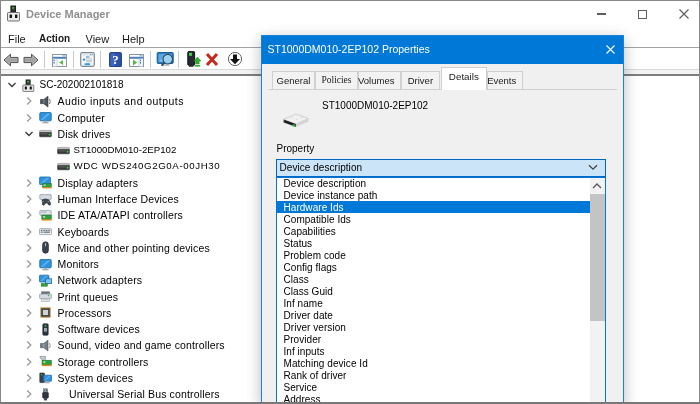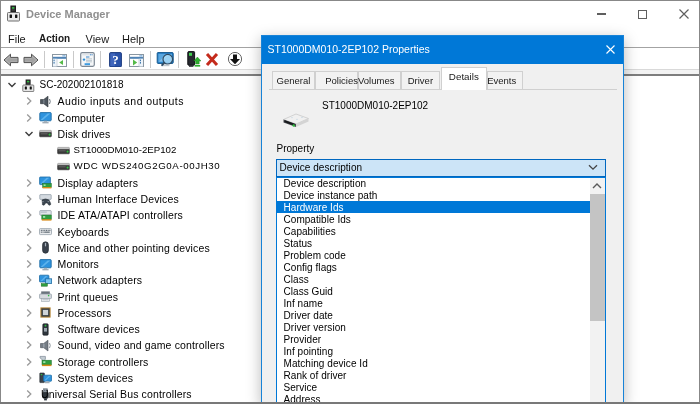--- a/index.html
+++ b/index.html
@@ -306,34 +306,34 @@
 <svg class="abs" style="left:24.0px;top:389.3px" width="10" height="10" viewBox="0 0 10 10">
 <path d="M3.2 1.5 L6.8 5 L3.2 8.5" stroke="#9a9a9a" stroke-width="1.3" fill="none"></path>
     </svg>
 <svg class="abs" style="left:39.0px;top:387.8px" width="13" height="13" viewBox="0 0 13 13">
       <rect x="4.4" y="0.8" width="4.2" height="3.4" fill="#a8b2bb" stroke="#5f6a74" stroke-width="0.6"></rect>
 <rect x="5.3" y="1.6" width="1" height="1.2" fill="#3a4149"></rect>
       <rect x="6.9" y="1.6" width="1" height="1.2" fill="#3a4149"></rect>
 <rect x="3.6" y="4.2" width="5.8" height="6" rx="1" fill="#2f363d" stroke="#14181c" stroke-width="0.5"></rect>
 <rect x="5.1" y="10.2" width="2.8" height="2.2" fill="#2f363d"></rect>
     </svg>
-<div class="t" style="left:41px;top:388.3px;font-size:10.5px;letter-spacing:0.15px;color:#000;">Universal Serial Bus controllers</div>
+<div class="t" style="left:69px;top:388.3px;font-size:10.5px;letter-spacing:0.15px;color:#000;">Universal Serial Bus controllers</div>
 <div class="abs" style="left:234px;top:35px;width:363px;height:369px;background:#f0f0f0;
  border:1px solid #1883d7;box-shadow:0 4px 14px rgba(0,0,0,0.28);z-index:40;margin-left:27px;">
 <div class="abs" style="left:0;top:0;width:361px;height:28px;background:#0078d7;"></div>
 <div class="t" style="left:5.5px;top:6.5px;font-size:10.5px;color:#fff;">ST1000DM010-2EP102 Properties</div>
 <svg class="abs" style="left:344px;top:9px" width="9" height="9" viewBox="0 0 9 9">
 <path d="M0.5 0.5 L8.5 8.5 M8.5 0.5 L0.5 8.5" stroke="#fff" stroke-width="1.1"></path>
       </svg>
 <div class="abs" style="left:10px;top:35px;width:43px;height:18px;background:#f2f2f2;
  border:1px solid #d0d0d0;border-bottom:none;"></div>
 <div class="t" style="left:10px;top:39px;width:43px;text-align:center;font-size:9.5px;color:#1a1a1a;">General</div>
 <div class="abs" style="left:53px;top:35px;width:43px;height:18px;background:#f2f2f2;
  border:1px solid #d0d0d0;border-bottom:none;"></div>
-<div class="t" style="left:53px;top:39px;width:43px;text-align:right;font-size:9.5px;color:#1a1a1a;">Policies</div>
+<div class="t" style="left:53px;top:39px;width:43px;text-align:center;font-size:9.5px;color:#1a1a1a;font-family:Liberation Serif, serif;">Policies</div>
 <div class="abs" style="left:96px;top:35px;width:43px;height:18px;background:#f2f2f2;
  border:1px solid #d0d0d0;border-bottom:none;"></div>
 <div class="t" style="left:96px;top:39px;width:43px;text-align:left;font-size:9.5px;color:#1a1a1a;">Volumes</div>
 <div class="abs" style="left:139px;top:35px;width:38.8px;height:18px;background:#f2f2f2;
  border:1px solid #d0d0d0;border-bottom:none;"></div>
 <div class="t" style="left:139px;top:39px;width:38.8px;text-align:center;font-size:9.5px;color:#1a1a1a;">Driver</div>
 <div class="abs" style="left:224.7px;top:35px;width:36px;height:18px;background:#f2f2f2;
  border:1px solid #d0d0d0;border-bottom:none;"></div>
 <div class="t" style="left:221.7px;top:39px;width:36px;text-align:center;font-size:9.5px;color:#1a1a1a;">Events</div>
 <div class="abs" style="left:7px;top:52.5px;width:348px;height:1px;background:#d0d0d0;"></div>
@@ -368,21 +368,21 @@
 <div class="t" style="left:21.5px;top:190px;font-size:10px;letter-spacing:0.05px;color:#000;">Capabilities</div>
 <div class="t" style="left:21.5px;top:202px;font-size:10px;letter-spacing:0.05px;color:#000;">Status</div>
 <div class="t" style="left:21.5px;top:214px;font-size:10px;letter-spacing:0.05px;color:#000;">Problem code</div>
 <div class="t" style="left:21.5px;top:226px;font-size:10px;letter-spacing:0.05px;color:#000;">Config flags</div>
 <div class="t" style="left:21.5px;top:238px;font-size:10px;letter-spacing:0.05px;color:#000;">Class</div>
 <div class="t" style="left:21.5px;top:250px;font-size:10px;letter-spacing:0.05px;color:#000;">Class Guid</div>
 <div class="t" style="left:21.5px;top:262px;font-size:10px;letter-spacing:0.05px;color:#000;">Inf name</div>
 <div class="t" style="left:21.5px;top:274px;font-size:10px;letter-spacing:0.05px;color:#000;">Driver date</div>
 <div class="t" style="left:21.5px;top:286px;font-size:10px;letter-spacing:0.05px;color:#000;">Driver version</div>
 <div class="t" style="left:21.5px;top:298px;font-size:10px;letter-spacing:0.05px;color:#000;">Provider</div>
-<div class="t" style="left:21.5px;top:310px;font-size:10px;letter-spacing:0.05px;color:#000;">Inf pointing</div>
+<div class="t" style="left:21.5px;top:310px;font-size:10px;letter-spacing:0.05px;color:#000;">Inf inputs</div>
 <div class="t" style="left:21.5px;top:322px;font-size:10px;letter-spacing:0.05px;color:#000;">Matching device Id</div>
 <div class="t" style="left:21.5px;top:334px;font-size:10px;letter-spacing:0.05px;color:#000;">Rank of driver</div>
 <div class="t" style="left:21.5px;top:346px;font-size:10px;letter-spacing:0.05px;color:#000;">Service</div>
 <div class="t" style="left:21.5px;top:358px;font-size:10px;letter-spacing:0.05px;color:#000;">Address</div>
 <div class="abs" style="left:327.5px;top:141.5px;width:15px;height:228.5px;background:#f2f2f2;"></div>
 <svg class="abs" style="left:330px;top:146px" width="10" height="8" viewBox="0 0 10 8">
 <path d="M1 6 L5 2 L9 6" stroke="#5a5a5a" stroke-width="1.4" fill="none"></path>
       </svg>
 <div class="abs" style="left:327.5px;top:158px;width:15px;height:127px;background:#c4c4c4;"></div>
 </div>

